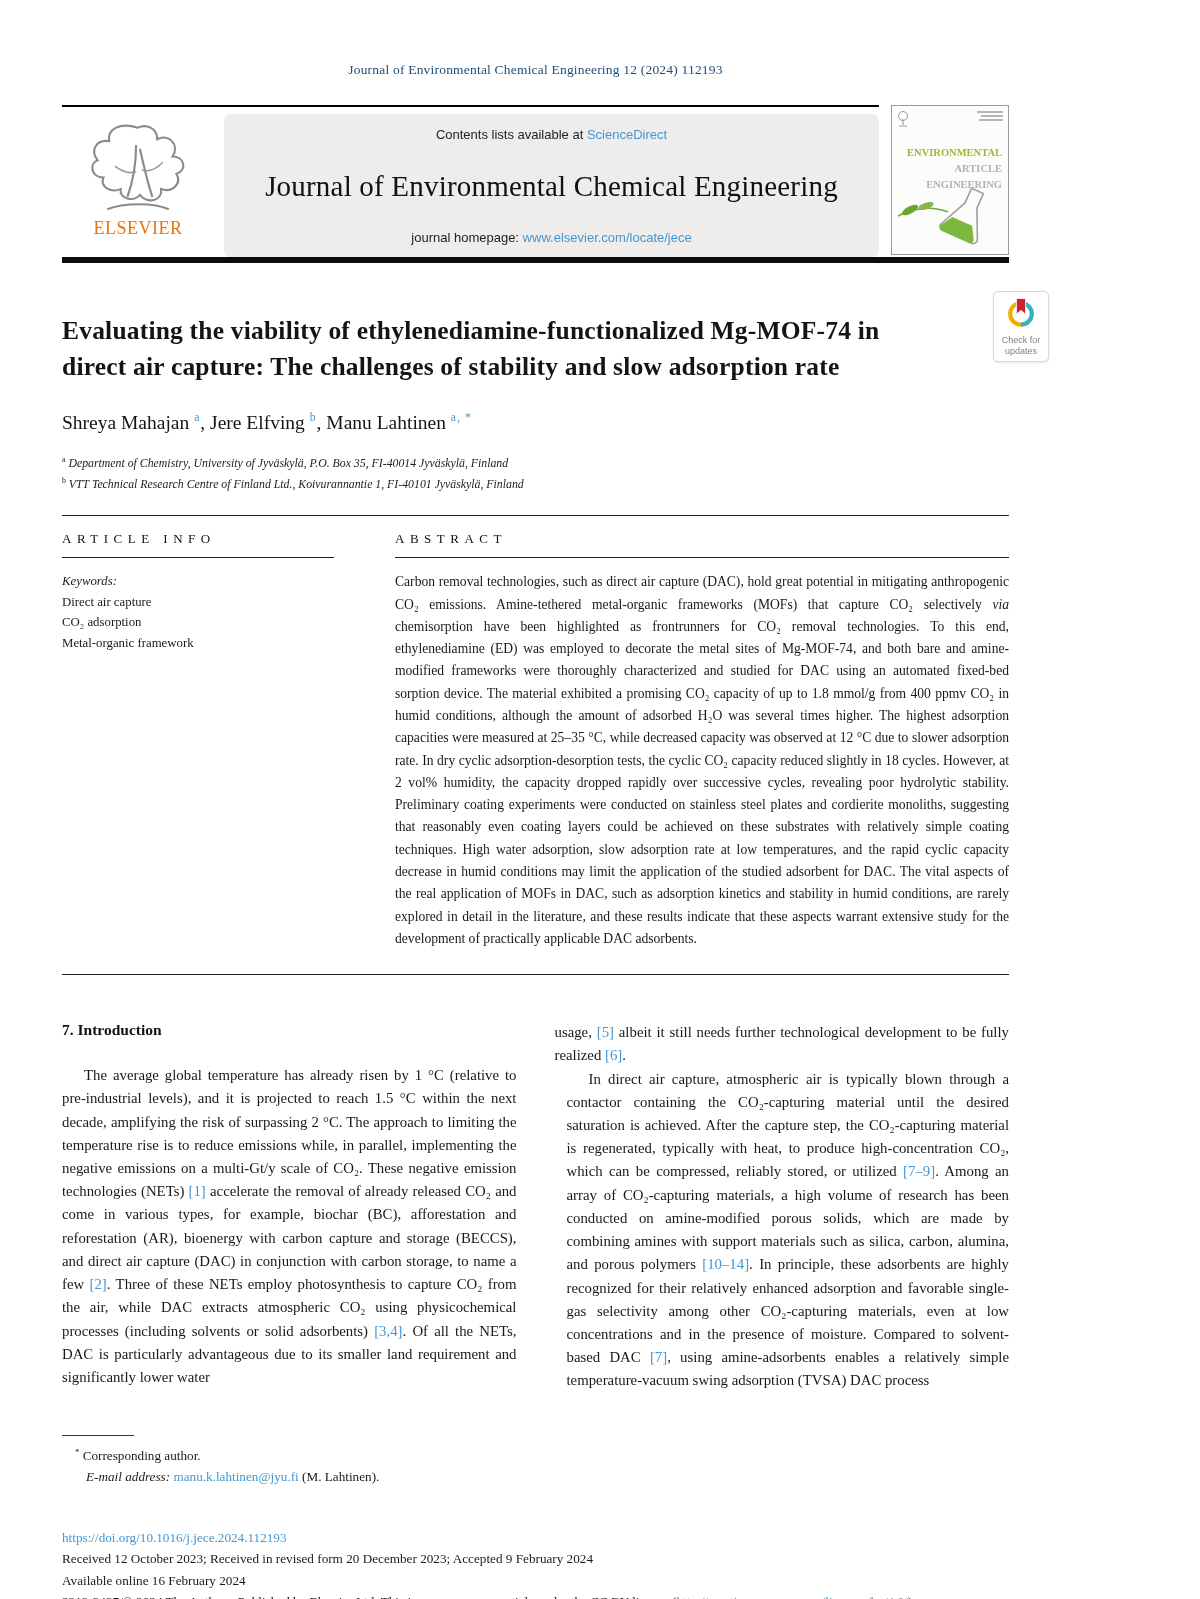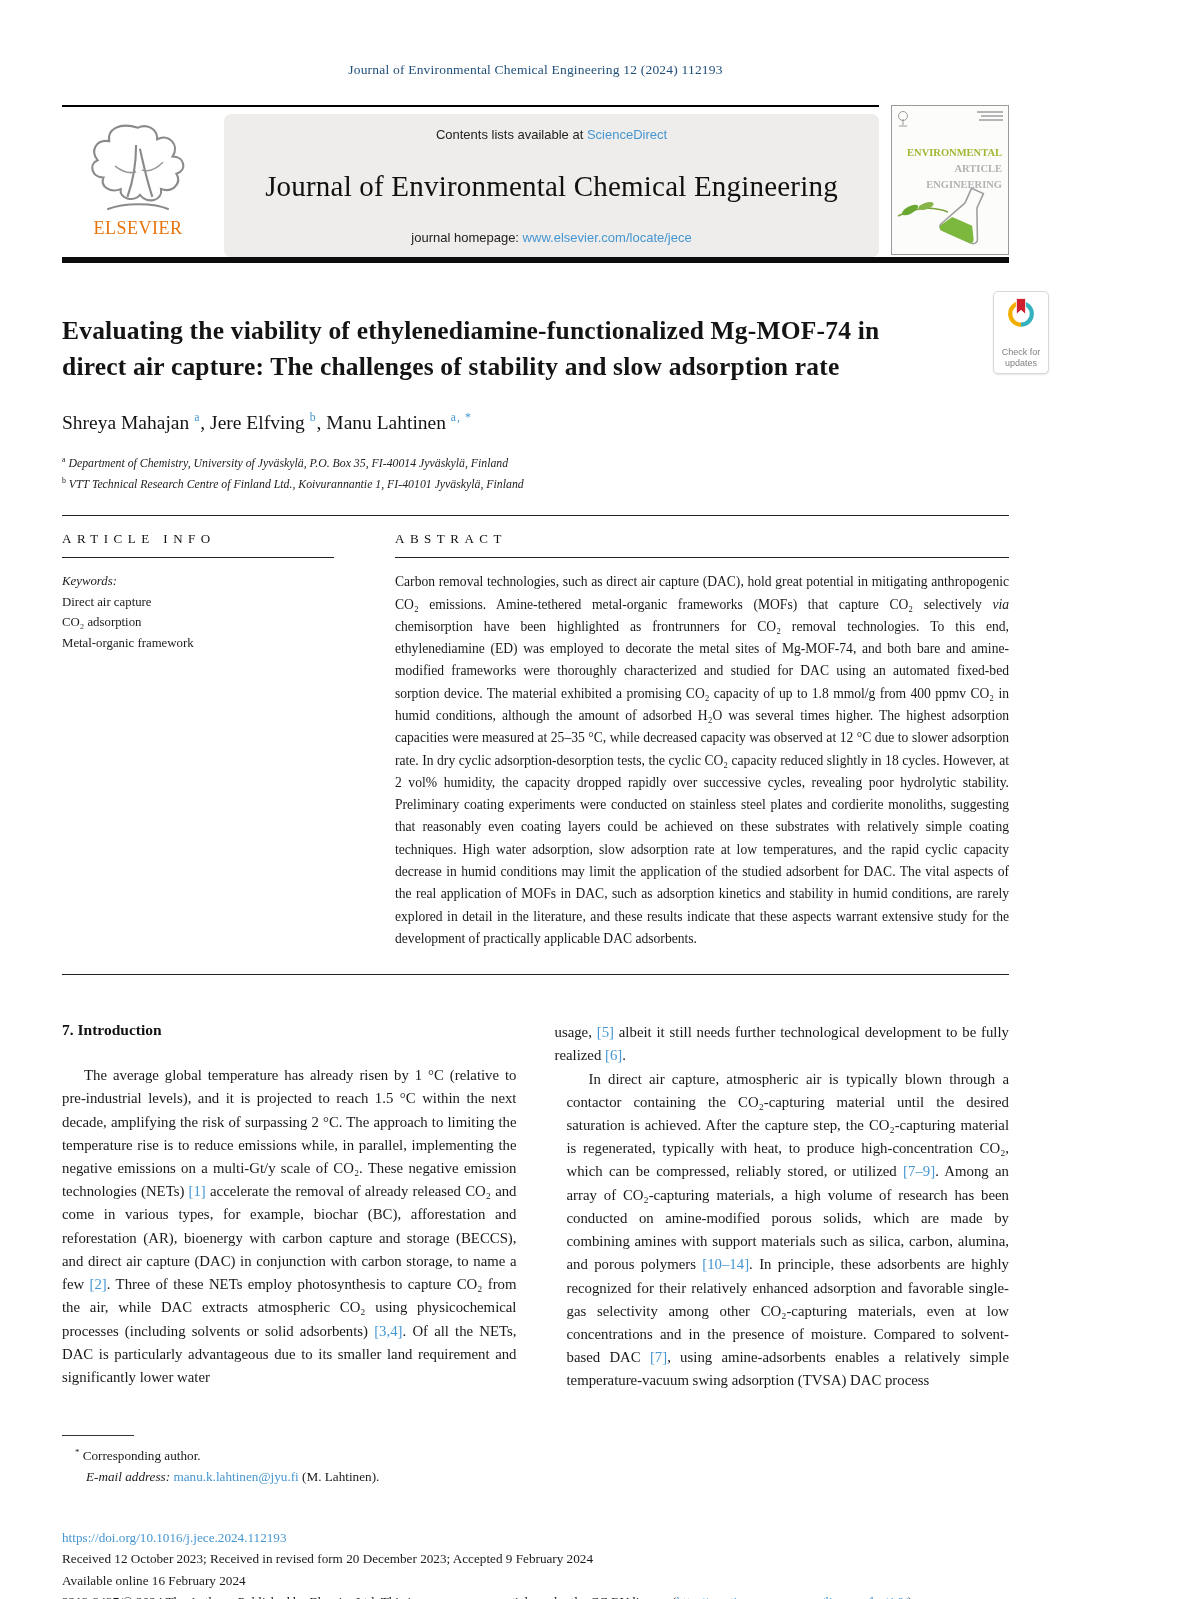--- a/index.html
+++ b/index.html
@@ -43,21 +43,21 @@
   .cover-line-gray{color:#b2b2b2;}
   .cover-flask{position:absolute;bottom:2px;right:2px;}
   .thick-bar{height:6px;background:#0c0c0c;margin-top:0;}
 
   
   .title-block{position:relative;margin-top:50px;}
   .article-title{font-size:25.5px;font-weight:600;line-height:1.4;letter-spacing:0.2px;max-width:935px;color:#141414;}
   .badge{position:absolute;right:-40px;top:-22px;width:56px;background:#fff;
     border:1px solid #d8d8d8;border-radius:5px;text-align:center;padding:5px 2px 4px;
     box-shadow:0 1px 2px rgba(0,0,0,0.10);cursor:pointer;}
-  .badge-text{font-family:"Liberation Sans", sans-serif;font-size:9px;color:#808080;line-height:1.2;margin-top:14px;}
+  .badge-text{font-family:"Liberation Sans", sans-serif;font-size:9px;color:#808080;line-height:1.2;margin-top:2px;}
 
   .authors{margin-top:27px;font-size:19.5px;color:#141414;}
   .affils{margin-top:19px;font-size:11.8px;line-height:1.8;color:#222;}
 
   
   .seg-link{color:var(--link);}
   .seg-i{font-style:italic;}
   .seg-sup{font-size:0.66em;vertical-align:super;}
   .seg-suplink{font-size:0.60em;vertical-align:super;color:var(--link);letter-spacing:1px;}
 

